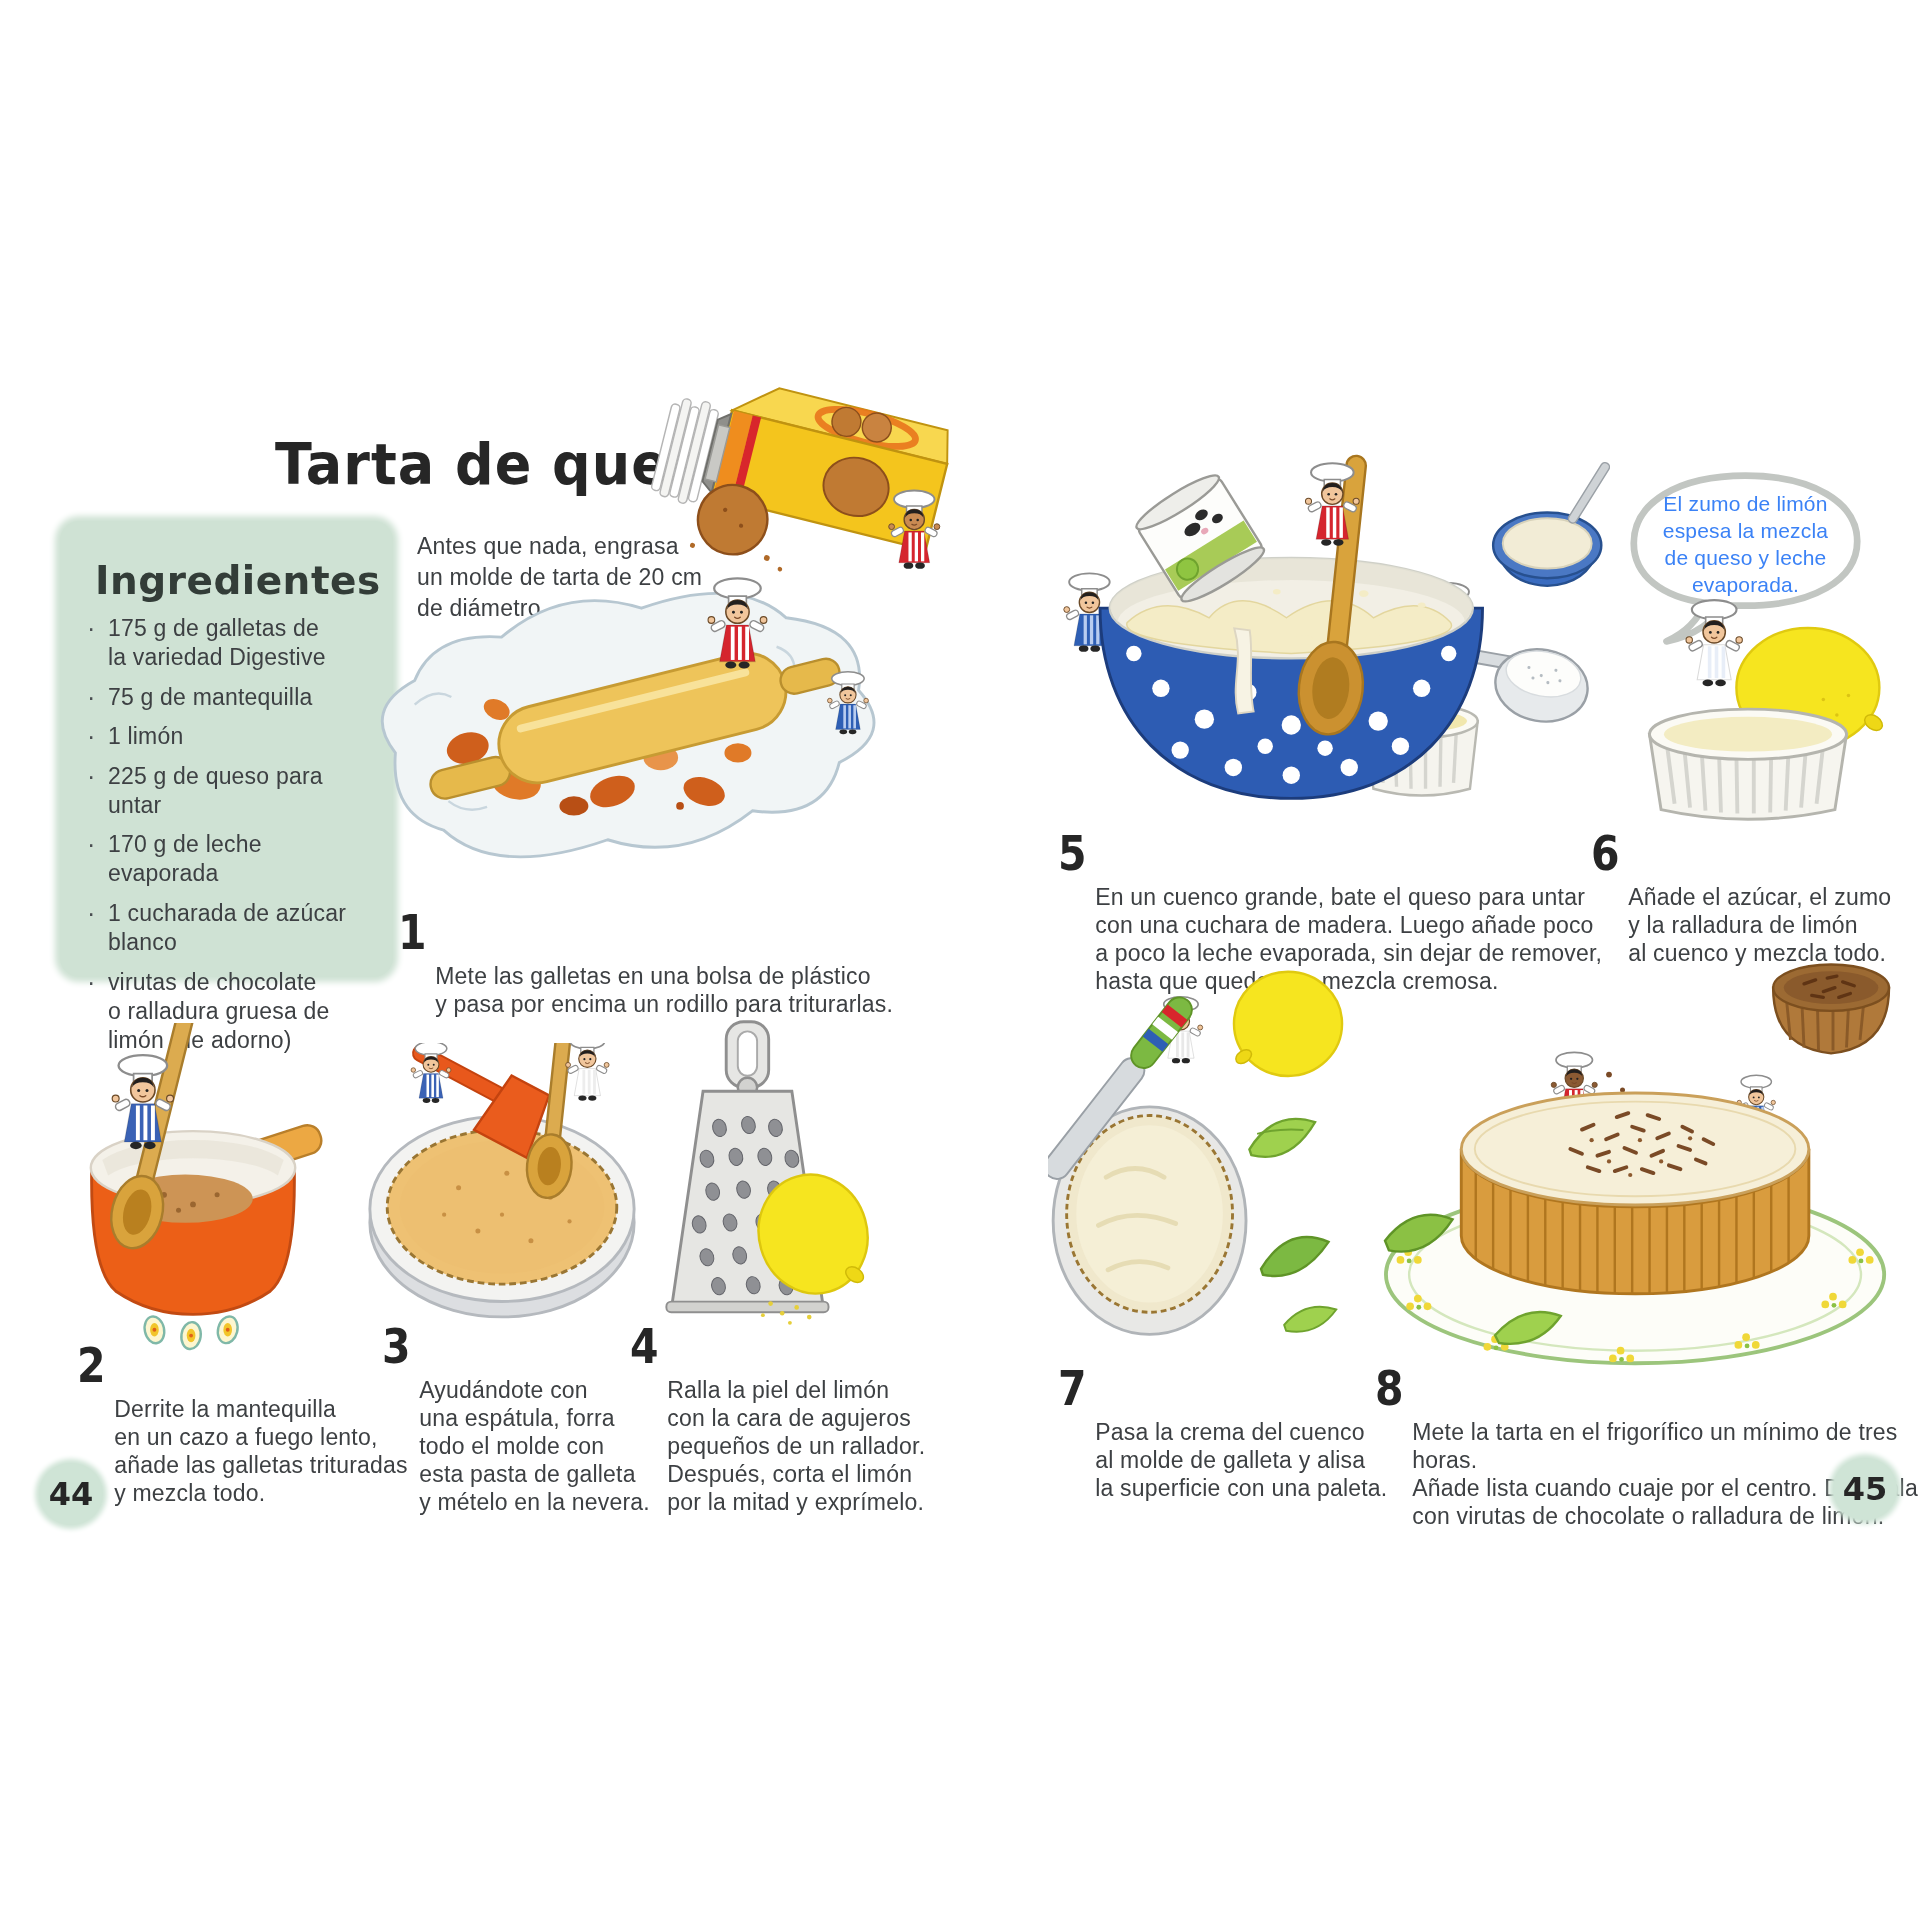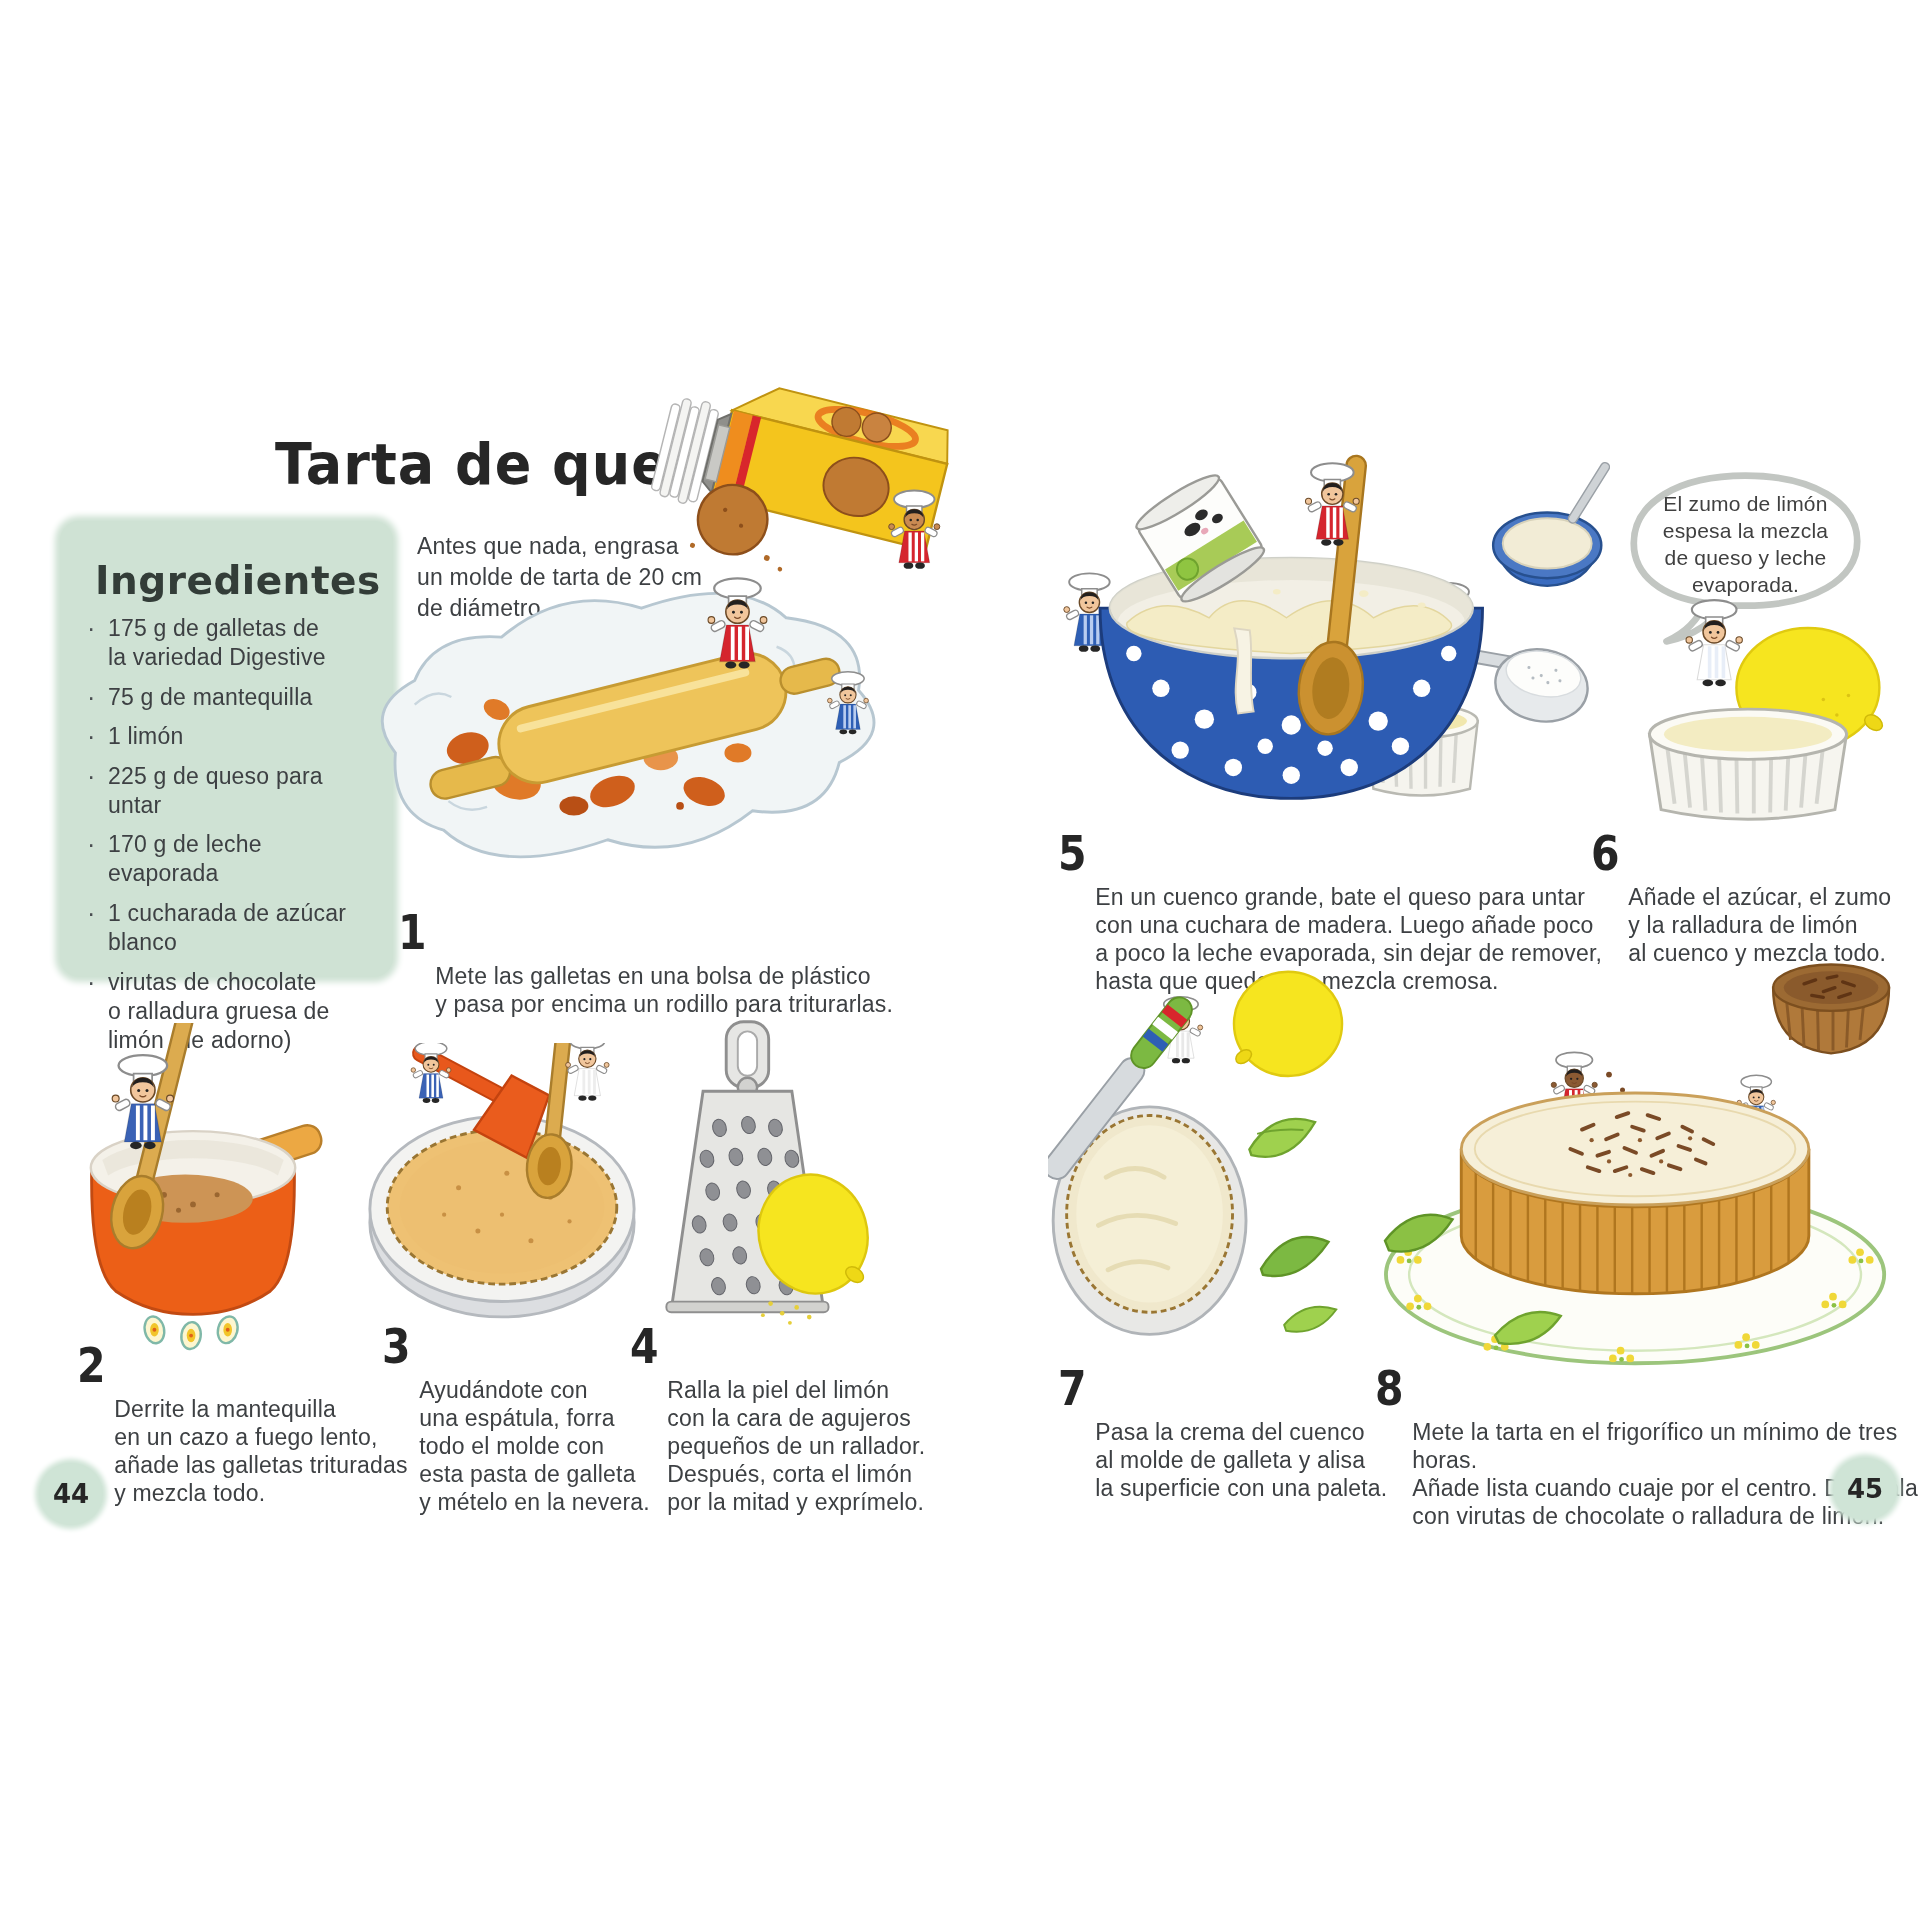--- a/index.html
+++ b/index.html
@@ -15,25 +15,25 @@
   .ing-list{list-style:none;margin:0;padding:0;font-size:23px;line-height:29px;}
   .ing-list li{display:flex;gap:12.6px;margin-bottom:10.6px;}
   .bullet{flex:0 0 auto;font-size:25px;line-height:29px;color:#4a4f52;}
   .itxt{white-space:pre-line;letter-spacing:0.2px;}
   .para{font-size:23px;line-height:31px;white-space:pre-line;letter-spacing:0.2px;}
   .step{display:flex;align-items:flex-start;gap:8.7px;}
   .num{font-family:"DejaVu Sans",sans-serif;font-weight:bold;font-size:41px;line-height:37px;
        color:var(--number_text,#262626);transform:scaleY(1.15);}
   .txt{font-size:23px;line-height:28px;white-space:pre-line;letter-spacing:0.2px;padding-top:2.9px;margin-top:44px;}
   .bubble-text{font-size:21px;line-height:27px;text-align:center;white-space:pre-line;
-               color:#404040;letter-spacing:0.2px;}
+               color:#3b82f6;letter-spacing:0.2px;}
   .pagenum{width:64px;height:62px;border-radius:50%;background:var(--page_circle,#cfe4d6);
            box-shadow:0 0 5.8px 3.9px var(--page_circle,#cfe4d6);
            display:flex;align-items:center;justify-content:center;
-           font-family:"DejaVu Sans",sans-serif;font-weight:bold;font-size:26px;
+           font-family:"DejaVu Sans",sans-serif;font-weight:bold;font-size:32px;
            color:var(--number_text,#262626);}
   svg{display:block;}
 </style>
 </head>
 <body>
 
 <div class="canvas">
 
   <svg width="0" height="0" style="position:absolute">
     <defs>

